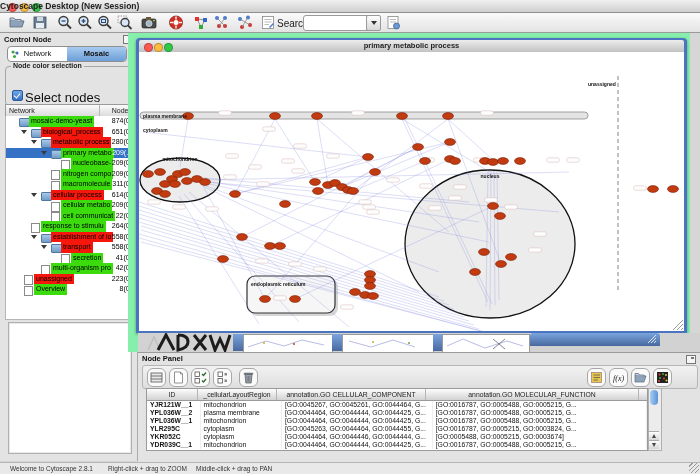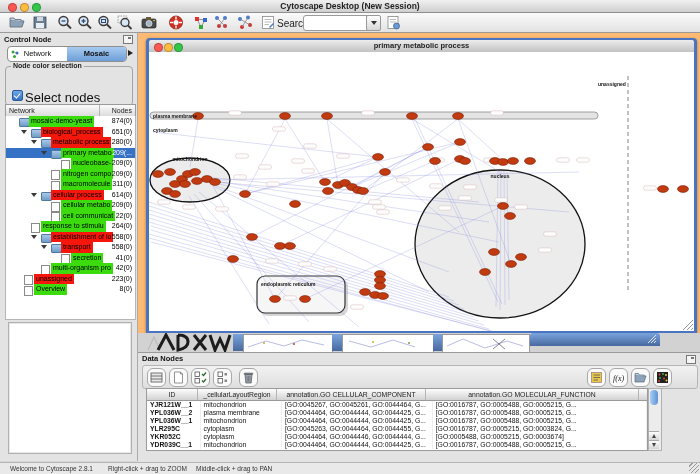--- a/index.html
+++ b/index.html
@@ -4,21 +4,21 @@
 <style>
   html,body{margin:0;padding:0;}
   body{width:700px;height:474px;position:relative;overflow:hidden;
        font-family:"Liberation Sans","DejaVu Sans",sans-serif;background:#d6d6d6;
        -webkit-font-smoothing:antialiased;}
   .abs{position:absolute;}
   
   #titlebar{left:0;top:0;width:700px;height:12px;
     background:linear-gradient(#f0f0f0,#cfcfcf);border-bottom:1px solid #8f8f8f;}
   .tl{position:absolute;top:3px;width:7px;height:7px;border-radius:50%;border:0.5px solid rgba(0,0,0,.25);}
-  #win-title{left:0;top:1px;width:700px;text-align:center;font-size:8.5px;font-weight:bold;color:#222;}
+  #win-title{left:0;top:1px;width:700px;text-align:left;font-size:8.5px;font-weight:bold;color:#222;}
   
   #toolbar{left:0;top:13px;width:700px;height:19px;
     background:linear-gradient(#fafafa,#e3e3e3);border-bottom:1px solid #9a9a9a;}
   .tbtn{position:absolute;top:1px;width:18px;height:17px;}
   .tbtn svg{width:18px;height:17px;}
   #search-label{top:5px;font-size:10px;color:#222;}
   #search-box{top:2px;width:62px;height:12px;background:#fff;border:1px solid #9a9a9a;border-radius:3px;font-size:7px;}
   #search-drop{top:2px;width:13px;height:14px;background:linear-gradient(#fdfdfd,#d8d8d8);border:1px solid #999;border-radius:2px;}
   .dn-arrow{position:absolute;left:3.5px;top:5px;width:0;height:0;border-left:3px solid transparent;border-right:3px solid transparent;border-top:4px solid #333;}
   
@@ -51,21 +51,21 @@
   .tarrow{position:absolute;top:3px;width:0;height:0;border-left:3.5px solid transparent;border-right:3.5px solid transparent;border-top:4.5px solid #3a3a3a;}
   .ic-folder{position:absolute;top:2px;width:9px;height:7px;background:linear-gradient(#a9c8e8,#6f9cc9);border:0.5px solid #51799f;border-radius:1px;}
   .ic-file{position:absolute;top:1.5px;width:6.5px;height:8px;background:#fff;border:0.5px solid #8a8a8a;}
   .tlabel{position:absolute;padding:0 2px;color:#000;}
   .hl-green{background:#3bdb0e;}
   .hl-red{background:#f5170c;}
   .tcount{position:absolute;right:3px;color:#000;}
   .sel .tcount{color:#fff;}
   #overview-box{left:8px;top:289px;width:122px;height:130px;background:#fff;border:1px solid #b0b0b0;box-shadow:inset 0 0 0 1px #e8e8e8;}
   
-  #desktop{left:138px;top:33px;width:562px;height:319px;background:#fdba74;}
+  #desktop{left:128px;top:33px;width:562px;height:319px;background:#86efac;}
   #net-window{left:8px;top:5px;width:551px;height:295px;background:#4a74c0;border-radius:4px 4px 0 0;box-shadow:0 1px 3px rgba(0,0,0,.4);}
   #net-titlebar{left:3px;top:2px;width:545px;height:12px;background:linear-gradient(#ececec,#c2c2c2);border-bottom:1px solid #8f8f8f;border-radius:2px 2px 0 0;}
   #net-title{left:0;top:1px;width:545px;text-align:center;font-size:7.5px;font-weight:bold;color:#222;}
   #net-canvas{left:3px;top:14px;width:545px;height:279px;background:#fff;overflow:hidden;}
   
   #strip{left:138px;top:333px;width:562px;height:19px;background:#d2d2d2;overflow:hidden;}
   .frag{position:absolute;top:1px;height:18px;background:#fff;border:1px solid #9a9a9a;}
   .bluebar{position:absolute;background:linear-gradient(#7ba4dd,#47699f);}
   
   #data-panel{left:138px;top:352px;width:562px;height:110px;background:#e3e3e3;border-top:1px solid #9a9a9a;}
@@ -523,21 +523,21 @@
   <svg class="abs" style="left:508px;top:1px" width="12" height="10">
       <g stroke="#dde6f2" stroke-width="1">
         <line x1="2" y1="9" x2="10" y2="1"></line>
         <line x1="5" y1="9" x2="10" y2="4"></line>
         <line x1="8" y1="9" x2="10" y2="7"></line>
       </g>
     </svg>
 </div>
 
 <div id="data-panel" class="abs">
-  <span id="dp-title" class="abs">Data Nodes</span>
+  <span id="dp-title" class="abs">Node Panel</span>
   <span class="float-icon" style="left:548px;top:2px;"></span>
   <div id="dp-toolbar" class="abs">
     <span class="dbtn" style="left:4px"><svg viewBox="0 0 15 15">
           <rect x="2" y="3" width="11" height="9" fill="#e8e8e8" stroke="#555" stroke-width="0.8"></rect>
           <line x1="2" y1="6" x2="13" y2="6" stroke="#555" stroke-width="0.8"></line>
           <line x1="2" y1="9" x2="13" y2="9" stroke="#555" stroke-width="0.8"></line>
         </svg></span>
     <span class="dbtn" style="left:26px"><svg viewBox="0 0 15 15">
           <path d="M3.5 2 L9.5 2 L11.5 4 L11.5 13 L3.5 13 Z" fill="#fff" stroke="#777" stroke-width="0.8"></path>
           <path d="M9.5 2 L9.5 4 L11.5 4" fill="none" stroke="#777" stroke-width="0.8"></path>

